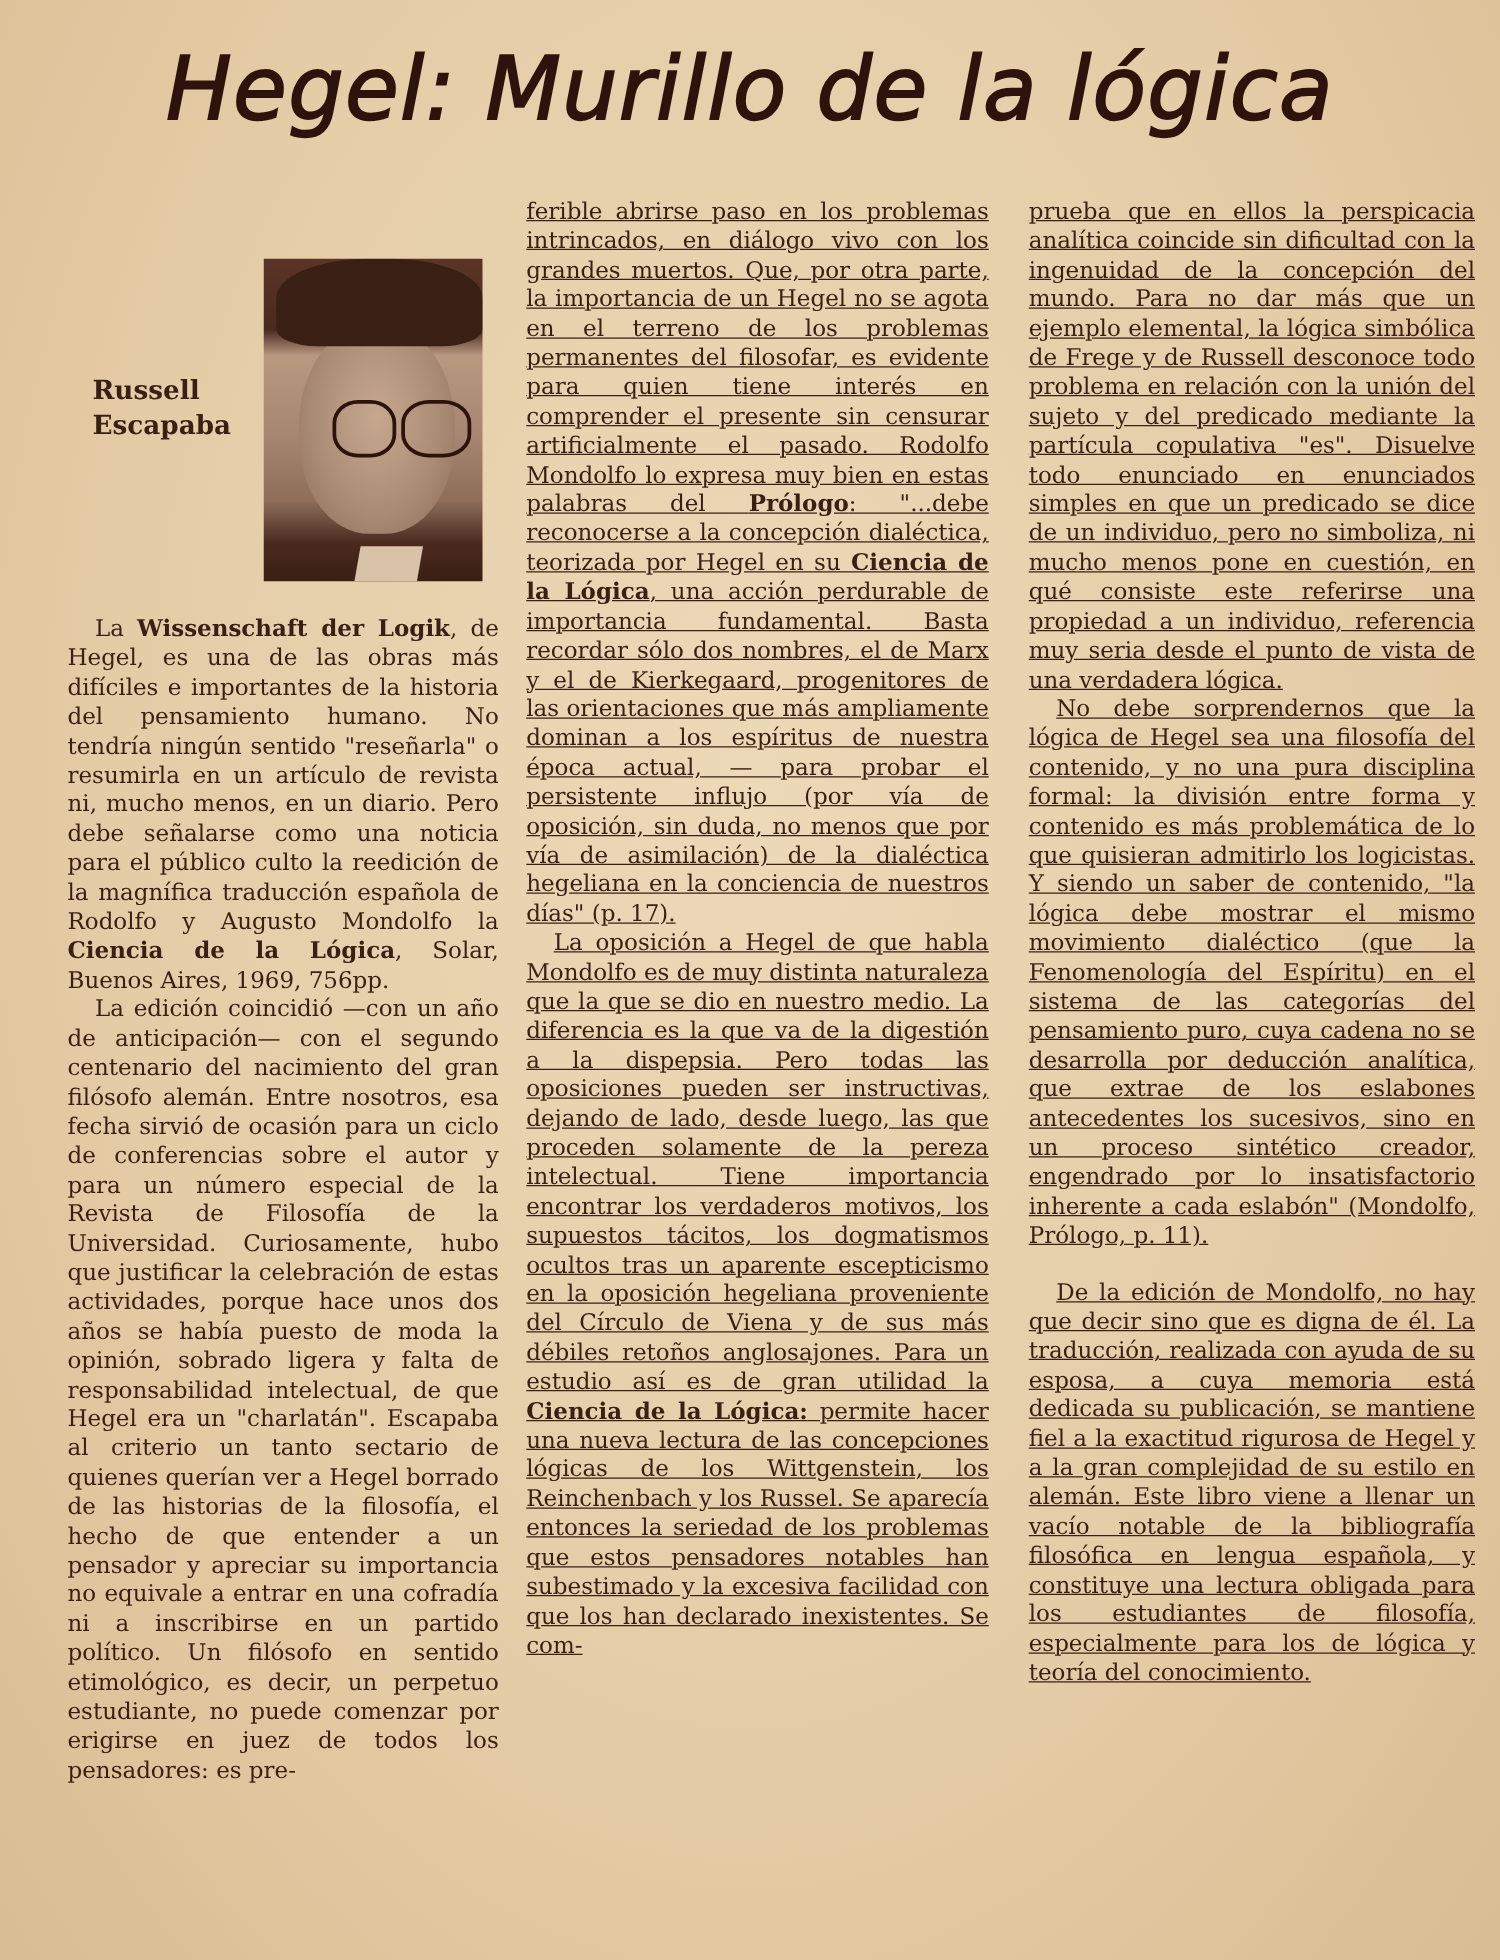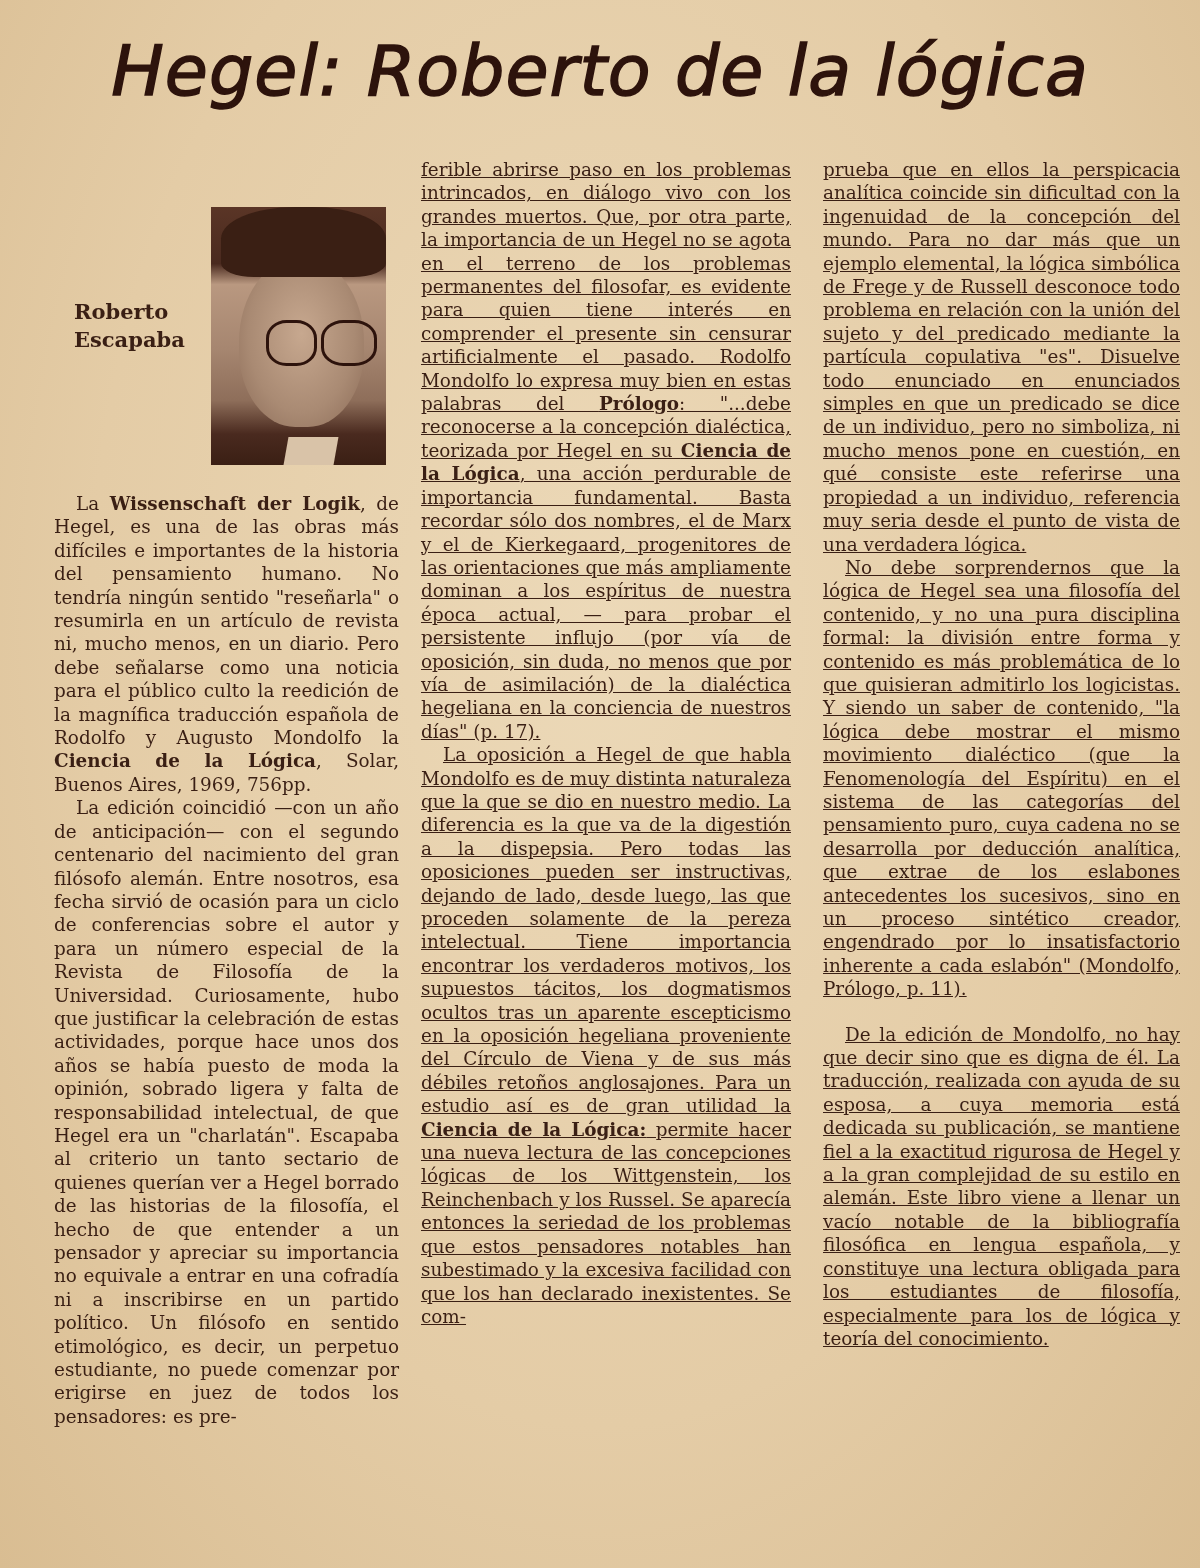--- a/index.html
+++ b/index.html
@@ -48,24 +48,24 @@
   .col p.noindent { text-indent:0; }
   .col b { font-weight:bold; }
   #col1 { left:54px; top:492px; width:345px; }
   #col2 { left:421px; top:158px; width:370px;text-decoration:underline; }
   #col3 { left:823px; top:158px; width:357px;text-decoration:underline; }
   .gap { height:22px; }
 </style>
 </head>
 <body>
 
-<h1 class="title">Hegel: Roberto de la lógica</h1>
+<h1 class="title">Hegel: Murillo de la lógica</h1>
 
 <div class="byline">
-  <div>Roberto</div>
+  <div>Russell</div>
   <div>Escapaba</div>
 </div>
 
 <div class="photo">
   <div class="face"></div>
   <div class="hair"></div>
   <div class="glasses-l"></div>
   <div class="glasses-r"></div>
   <div class="collar"></div>
 </div>

